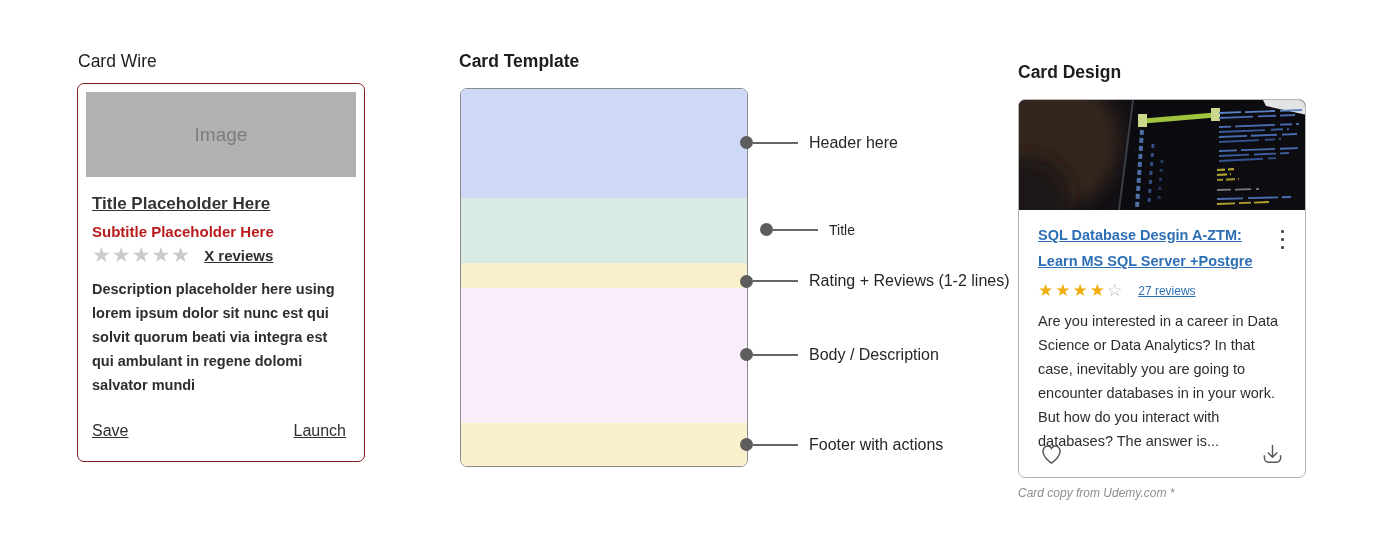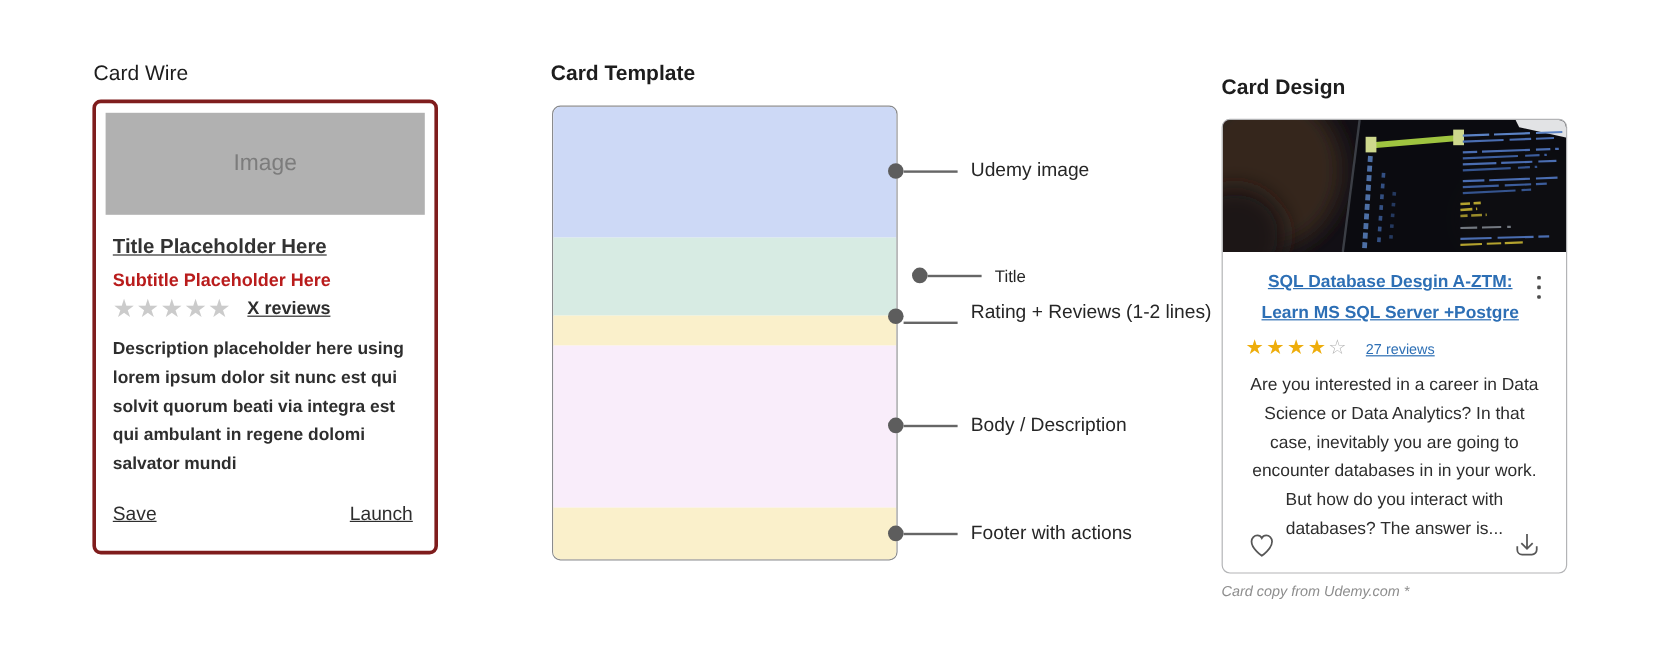--- a/index.html
+++ b/index.html
@@ -7,21 +7,21 @@
   .canvas{position:relative;width:1382px;height:547px;background:#ffffff;overflow:hidden;}
 
   .heading{position:absolute;font-size:17.5px;color:#1d1d1d;font-weight:400;}
   #wire-heading{left:78px;top:51px;}
   #template-heading{left:459px;top:51px;font-weight:bold;}
   #design-heading{left:1018px;top:62px;font-weight:bold;}
 
   .card{position:absolute;width:288px;height:379px;background:#fff;border-radius:7px;box-sizing:border-box;}
 
   
-  .wire-card{left:77px;top:83px;border:3px solid #7f1d1d;}
+  .wire-card{left:77px;top:83px;border:1px solid #7f1d1d;}
   .wire-image{margin:8px;height:85px;display:flex;align-items:center;justify-content:center;
               font-size:19px;color:#7c7c7c;}
   .wire-body{padding:0 14px;font-weight:bold;}
   .wire-title{display:inline-block;font-size:17px;color:#333;text-decoration:underline;
               margin-top:9px;cursor:pointer;}
   .wire-subtitle{font-size:15px;margin-top:9px;color:#b91c1c;}
   .wire-rating-row{display:flex;align-items:center;margin-top:5px;}
   .stars{font-family:"DejaVu Sans",sans-serif;line-height:1;}
   .wire-stars{font-size:21px;color:#cbcbcb;letter-spacing:1px;}
   .wire-reviews{font-size:15px;color:#2e2e2e;text-decoration:underline;margin-left:13px;cursor:pointer;}
@@ -36,21 +36,21 @@
   .tpl-section{width:100%;flex:0 0 auto;}
   .tpl-label-row{position:absolute;left:740px;display:flex;align-items:center;
                  transform:translateY(-50%);pointer-events:none;}
   .tpl-dot{width:13px;height:13px;border-radius:50%;background:#5d5d5d;flex:0 0 auto;}
   .tpl-line{width:45px;height:2px;background:#666;flex:0 0 auto;}
   .tpl-label{margin-left:11px;font-size:16px;color:#262626;white-space:nowrap;}
 
   
   .design-card{left:1018px;top:99px;border:1px solid #b3b4b6;overflow:hidden;}
   .design-image{display:block;width:288px;height:110px;}
-  .design-body{padding:0 19px;text-align:center;}
+  .design-body{padding:0 19px;}
   .title-row{display:flex;justify-content:space-between;align-items:flex-start;margin-top:12px;}
   .design-title{font-size:14.5px;font-weight:bold;line-height:26px;text-decoration:underline;
                 flex:1;cursor:pointer;}
   .kebab{display:flex;flex-direction:column;gap:5px;padding:6px 2px;margin-top:2px;cursor:pointer;}
   .kebab i{width:3px;height:3px;background:#4c4c4c;border-radius:1px;}
   .design-rating-row{display:flex;align-items:center;margin-top:8px;}
   .design-stars{font-size:17px;letter-spacing:2px;}
   .design-stars .empty{color:#b4b4b4;}
   .design-reviews{font-size:12px;text-decoration:underline;margin-left:14px;cursor:pointer;}
   .design-desc{font-size:14.5px;line-height:24px;margin:10px 0 0;color:#2d2d2d;}
@@ -91,28 +91,28 @@
       <div class="tpl-section" style="height: 109px; background: rgb(205, 217, 246);"></div>
       <div class="tpl-section" style="height: 65px; background: rgb(215, 235, 227);"></div>
       <div class="tpl-section" style="height: 25px; background: rgb(250, 240, 203);"></div>
       <div class="tpl-section" style="height: 135px; background: rgb(249, 237, 250);"></div>
       <div class="tpl-section" style="height: 45px; background: rgb(250, 240, 203);"></div>
     </div>
   <div id="template-labels">
       <div class="tpl-label-row" style="top: 142.5px;">
         <span class="tpl-dot" style="background: rgb(93, 93, 93);"></span>
         <span class="tpl-line"></span>
-        <span class="tpl-label">Udemy image</span>
+        <span class="tpl-label">Header here</span>
       </div>
       <div class="tpl-label-row" style="top: 229.5px; padding-left: 20px;">
         <span class="tpl-dot" style="background: rgb(93, 93, 93);"></span>
         <span class="tpl-line"></span>
         <span class="tpl-label" style="font-size: 14px;">Title</span>
       </div>
-      <div class="tpl-label-row" style="top: 261px; align-items: flex-end;">
+      <div class="tpl-label-row" style="top: 281px;">
         <span class="tpl-dot" style="background: rgb(93, 93, 93);"></span>
         <span class="tpl-line"></span>
         <span class="tpl-label">Rating + Reviews (1-2 lines)</span>
       </div>
       <div class="tpl-label-row" style="top: 354.5px;">
         <span class="tpl-dot" style="background: rgb(93, 93, 93);"></span>
         <span class="tpl-line"></span>
         <span class="tpl-label">Body / Description</span>
       </div>
       <div class="tpl-label-row" style="top: 444.5px;">

